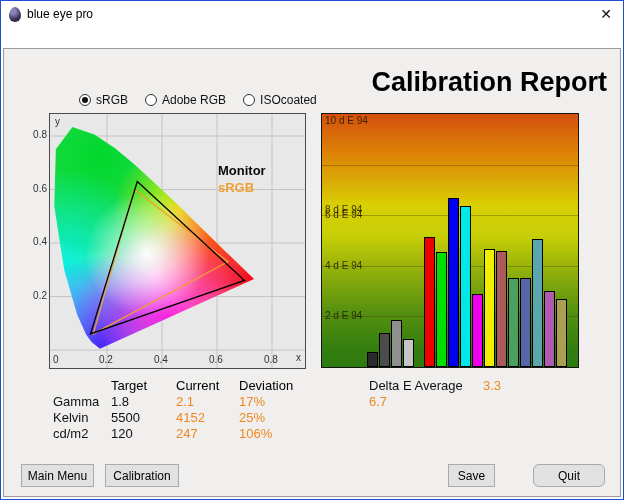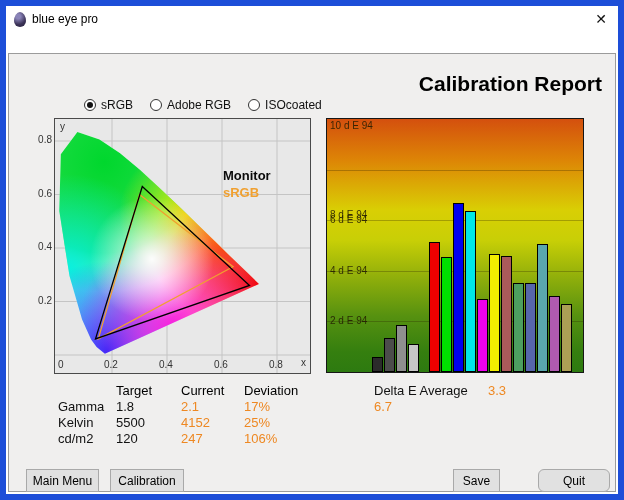--- a/index.html
+++ b/index.html
@@ -1,34 +1,34 @@
 <!DOCTYPE html>
 <html><head>
 <meta charset="utf-8">
 <style>
   html,body{margin:0;padding:0;background:#888;}
   *{box-sizing:border-box;}
   .window{
     position:relative;width:624px;height:500px;background:#fff;
-    border:6px solid #1d4ed8;overflow:hidden;
+    border:1px solid #1d4ed8;overflow:hidden;
     font-family:"Liberation Sans",sans-serif;color:#111;
   }
   
   .titlebar{position:absolute;left:0;top:0;right:0;height:26px;background:#fff;}
   .app-icon{position:absolute;left:8px;top:6px;width:12px;height:15px;border-radius:50% 50% 50% 50%/60% 60% 40% 40%;
     background:radial-gradient(circle at 35% 30%,#8a84b8 0 18%,#3c3358 60%,#241f3a 100%);}
   .title-text{position:absolute;left:26px;top:6px;font-size:12px;color:#000;}
   .close-btn{position:absolute;right:0;top:0;width:34px;height:26px;display:flex;align-items:center;justify-content:center;
     font-size:14px;color:#111;cursor:default;}
   
   .menubar{position:absolute;left:0;top:26px;right:0;height:21px;background:#fff;display:flex;align-items:center;padding-left:9px;gap:0;}
   .menu-item{font-size:12px;color:#000;padding:2px 7px;}
   
   .content{position:absolute;left:2px;top:47px;right:2px;bottom:2px;background:#f0efee;border:1px solid #9b9b9b;}
-  .report-title{position:absolute;top:66px;right:16px;width:300px;text-align:right;font-size:21px;font-weight:bold;color:#000;letter-spacing:0;}
+  .report-title{position:absolute;top:66px;right:16px;width:300px;text-align:right;font-size:27px;font-weight:bold;color:#000;letter-spacing:0;}
   
   .radio-group{position:absolute;left:78px;top:92px;display:flex;gap:17px;align-items:center;font-size:12px;}
   .radio-opt{display:flex;align-items:center;gap:5px;}
   .radio-circle{width:12px;height:12px;border-radius:50%;border:1px solid #333;background:#fff;position:relative;flex:0 0 auto;}
   .radio-opt.selected .radio-circle::after{content:"";position:absolute;left:2px;top:2px;width:6px;height:6px;border-radius:50%;background:#111;}
   
   .cie-panel{position:absolute;left:48px;top:112px;width:257px;height:256px;background:#e8e8e8;border:1px solid #4a4a4a;}
   .cie-panel svg{position:absolute;left:0;top:0;}
   .cie-ytick{position:absolute;left:-20px;width:17px;text-align:right;font-size:10px;color:#333;}
   .cie-xtick{position:absolute;top:240px;font-size:10px;color:#333;}

